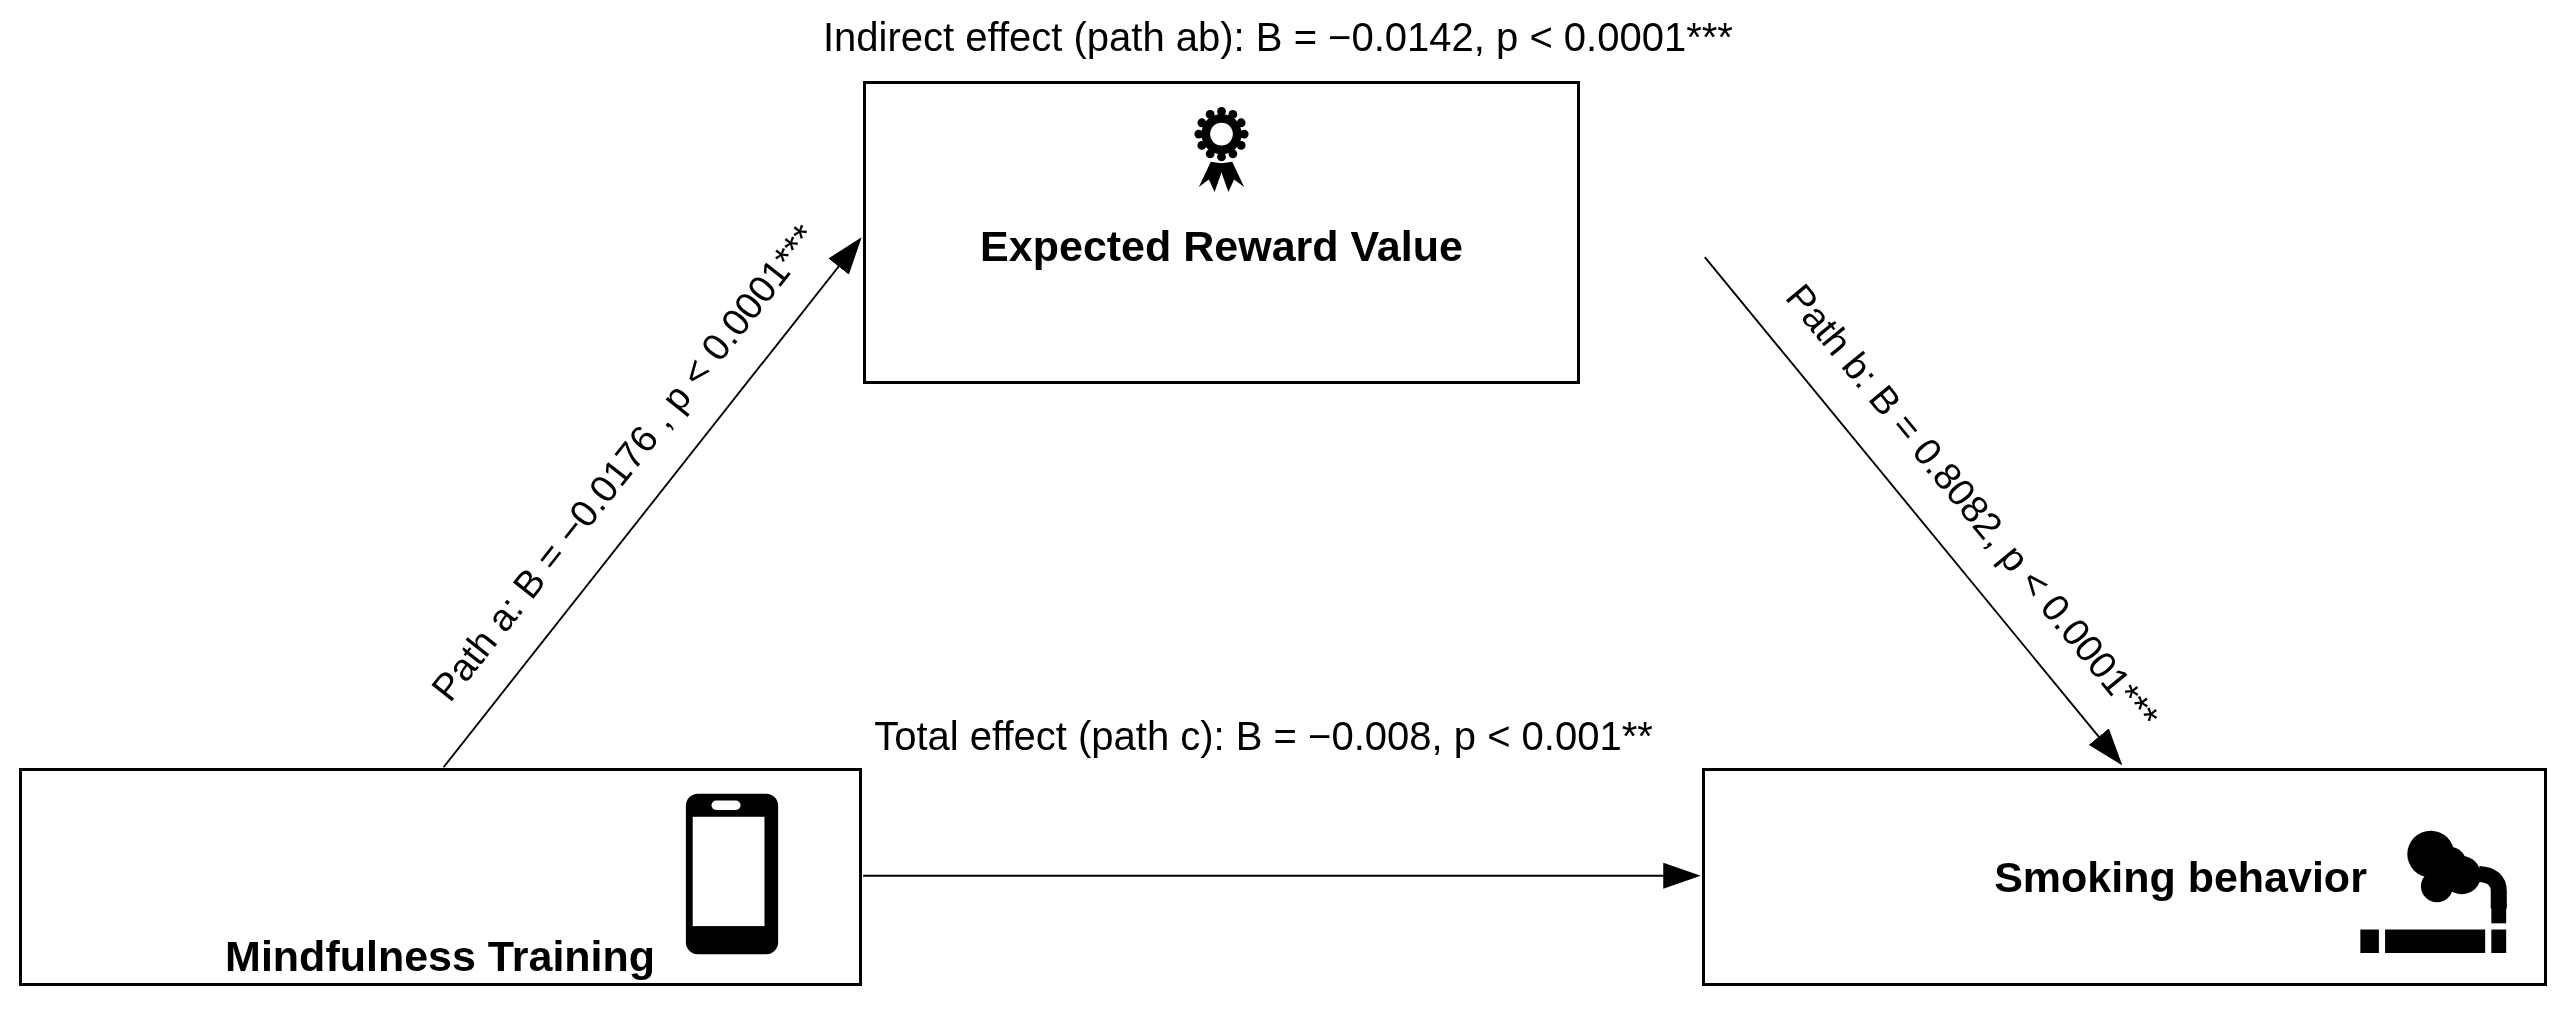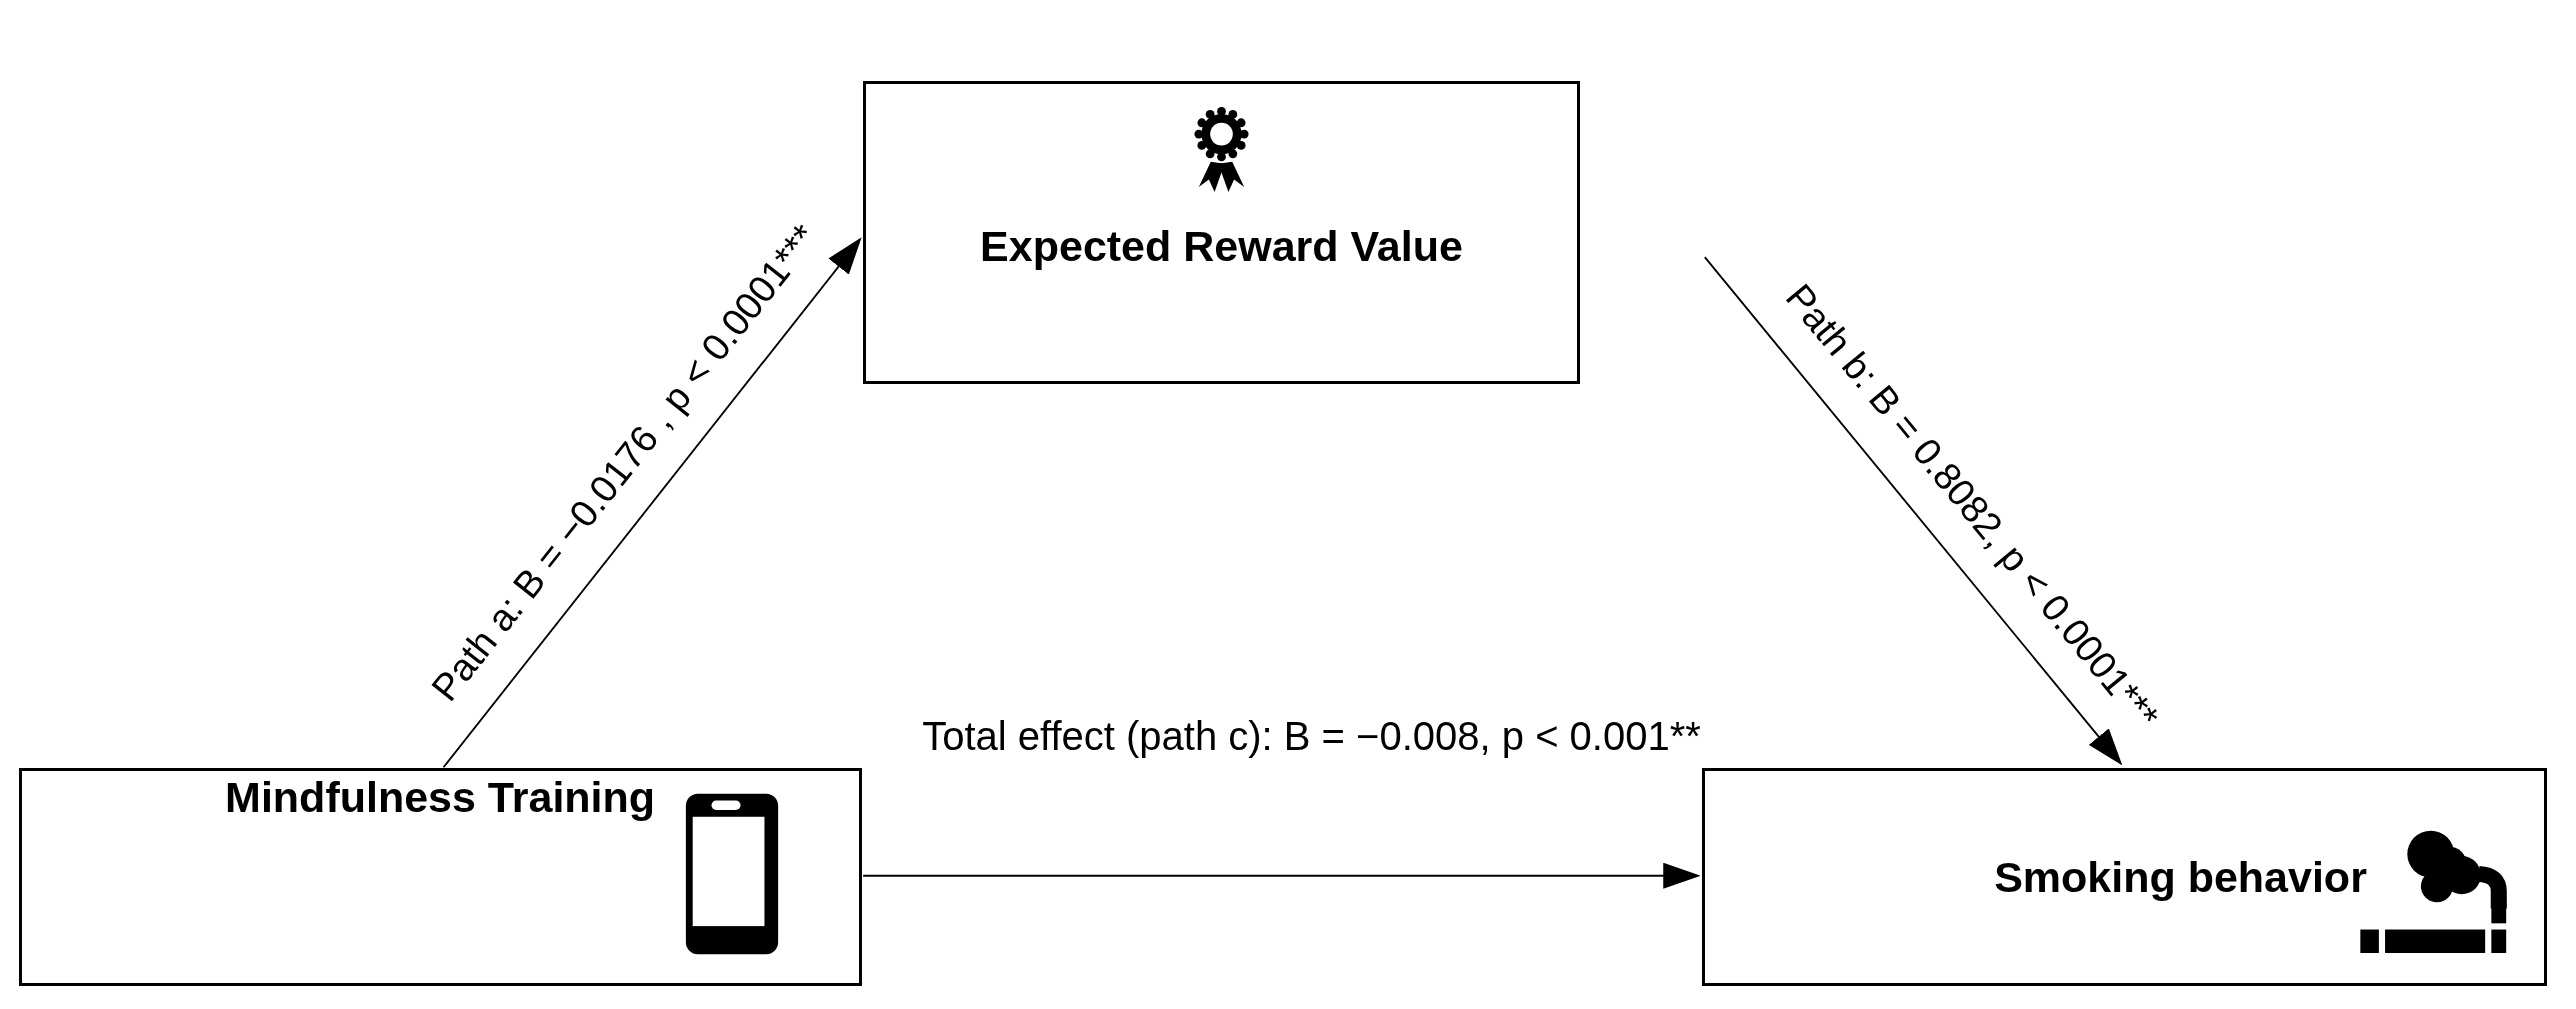--- a/index.html
+++ b/index.html
@@ -12,21 +12,21 @@
     overflow:hidden;
   }
   .arrows { position:absolute; left:0; top:0; }
   .arrows line { stroke:#000; stroke-width:3; }
 
   .stat {
     position:absolute; font-size:40px; line-height:45px;
     text-align:center; white-space:nowrap; color:#000;
   }
   .stat-indirect { left:823px; top:15px;  width:880px; }
-  .stat-total    { left:859px; top:714px; width:905px; }
+  .stat-total    { left:811px; top:714px; width:905px; }
 
   .anchor { position:absolute; width:0; height:0; }
   .rot {
     position:absolute; left:0; top:0; white-space:nowrap;
     font-size:38px; color:#000;
     transform: translate(-50%,-50%) rotate(var(--angle));
   }
 
   .box {
     position:absolute; background:#ffffff;
@@ -37,21 +37,21 @@
   .box-predictor { left:18.6px;   top:768px; width:843px; height:218px; }
   .box-outcome   { left:1702px; top:768px; width:845px; height:218px;
                    display:flex; align-items:center; justify-content:center; padding-left:112px; }
 
   .box-label {
     font-weight:bold; font-size:43px; line-height:53px; text-align:center; color:#000;
   }
   .box-mediator .box-label { margin-top:25px; }
   .stack {
     position:absolute; inset:0; display:flex; flex-direction:column;
-    align-items:center; justify-content:space-between;
+    align-items:center; justify-content:flex-end;
   }
   .stack span { display:block; }
 
   .icon-ribbon { width:63px; height:89px; }
   .icon-phone  { position:absolute; right:79px; top:21px; width:96px; height:164px; }
   .icon-smoke  { position:absolute; right:35px; bottom:30px; width:149px; height:131px; }
 </style>
 </head>
 <body>
 
@@ -61,20 +61,21 @@
     <defs>
       <marker id="ah" viewBox="0 0 10 7" refX="8.5" refY="3.5" markerWidth="20" markerHeight="14" orient="auto">
         <path d="M0,0 L10,3.5 L0,7 Z" fill="#000"></path>
       </marker>
     </defs>
     <line x1="715" y1="1238" x2="1384" y2="390" marker-end="url(#ah)"></line>
     <line x1="2750" y1="415" x2="3418" y2="1228" marker-end="url(#ah)"></line>
     <line x1="1392" y1="1413" x2="2734" y2="1413" marker-end="url(#ah)"></line>
   </svg>
 
+  <div class="stat stat-indirect">Indirect effect (path ab): B = −0.0142, p &lt; 0.0001***</div>
 
   <div class="stat stat-total">Total effect (path c): B = −0.008, p &lt; 0.001**</div>
 
   <div class="anchor" style="left:625px; top:463px">
     <span class="rot" style="--angle:-51.6deg">Path a: B = −0.0176 , p &lt; 0.0001***</span>
   </div>
 
   <div class="anchor" style="left:1972px; top:507px">
     <span class="rot" style="--angle:50.6deg">Path b: B = 0.8082, p &lt; 0.0001***</span>
   </div>

